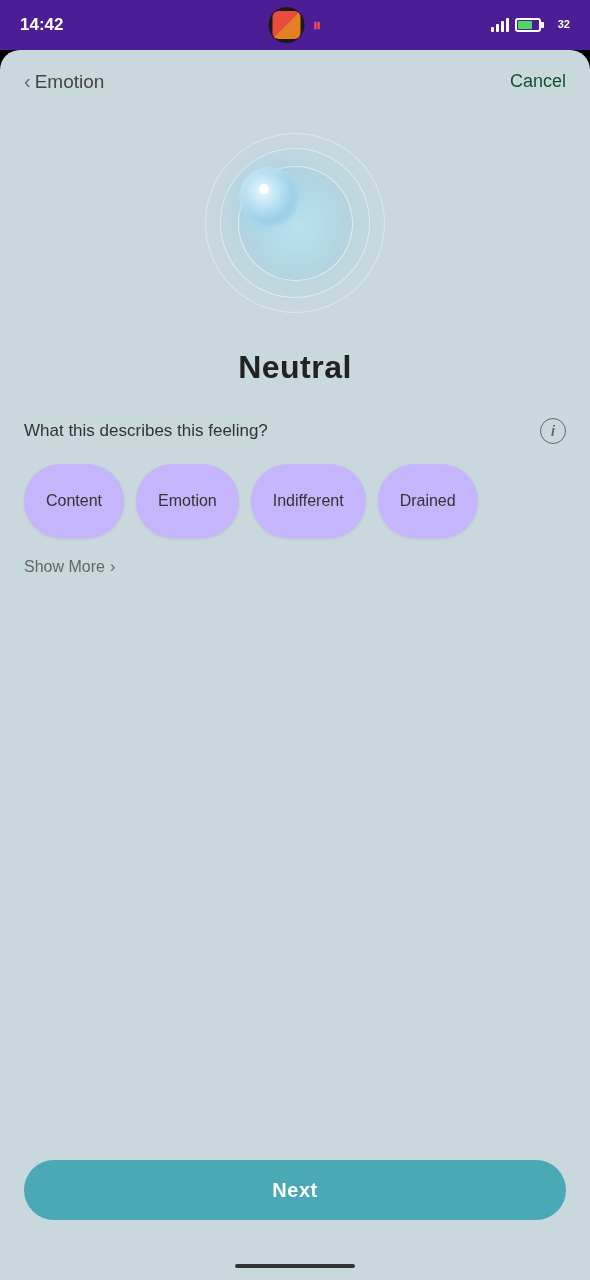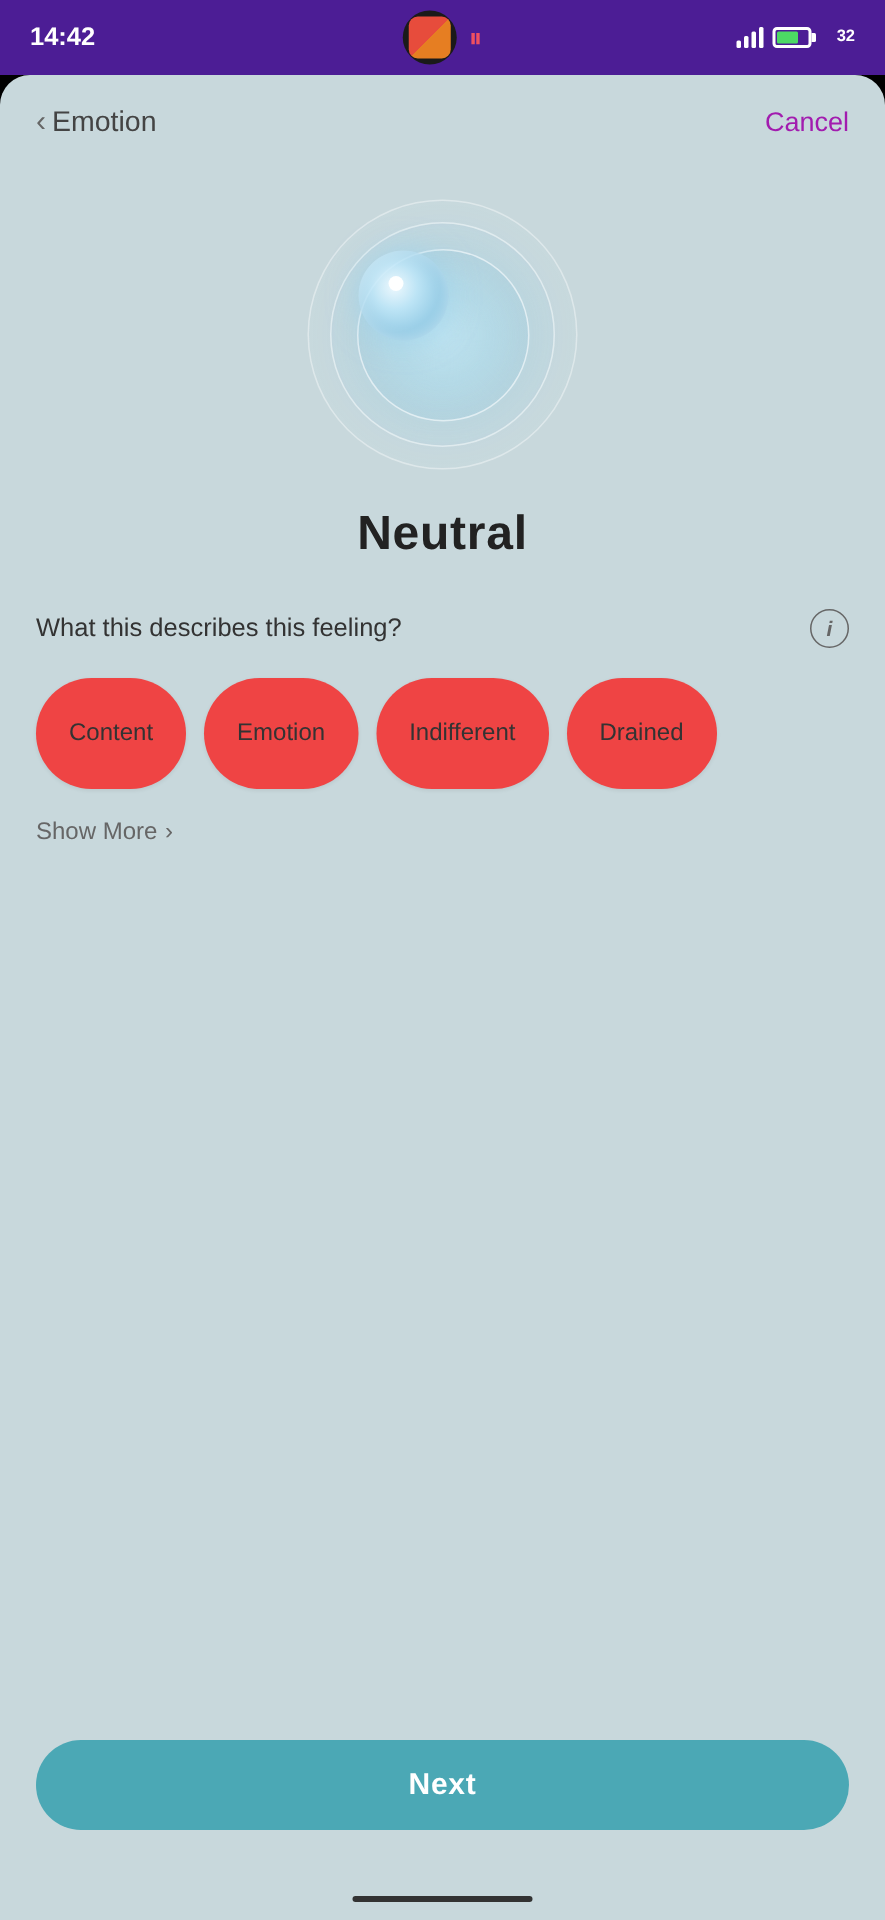--- a/index.html
+++ b/index.html
@@ -164,21 +164,21 @@
 
     .nav-title {
       color: #444;
       font-size: 19px;
       font-weight: 500;
     }
 
     .cancel-button {
       background: none;
       border: none;
-      color: #a21caf;
+      color: #14532d;
       font-size: 18px;
       cursor: pointer;
     }
 
     
     .orb-container {
       margin-top: 30px;
       width: 180px;
       height: 180px;
       position: relative;
@@ -247,21 +247,21 @@
       width: 10px;
       height: 10px;
       border-radius: 50%;
       background: rgba(255,255,255,0.95);
       top: 17px;
       left: 20px;
     }
 
     
     .emotion-label {
-      margin-top: 24px;
+      margin-top: 36px;
       font-size: 32px;
       font-weight: 700;
       color: #222;
       letter-spacing: 0.5px;
     }
 
     
     .description-section {
       width: 100%;
       padding: 32px 24px 0;
@@ -296,21 +296,21 @@
     }
 
     
     .chips-container {
       display: flex;
       flex-wrap: wrap;
       gap: 12px;
     }
 
     .chip {
-      background: #ef4444;
+      background: #c4b5fd;
       border-radius: 50px;
       padding: 28px 22px;
       font-size: 16px;
       color: #333;
       font-weight: 400;
       cursor: pointer;
       border: none;
       box-shadow: 0 1px 3px rgba(0,0,0,0.08);
     }
 

